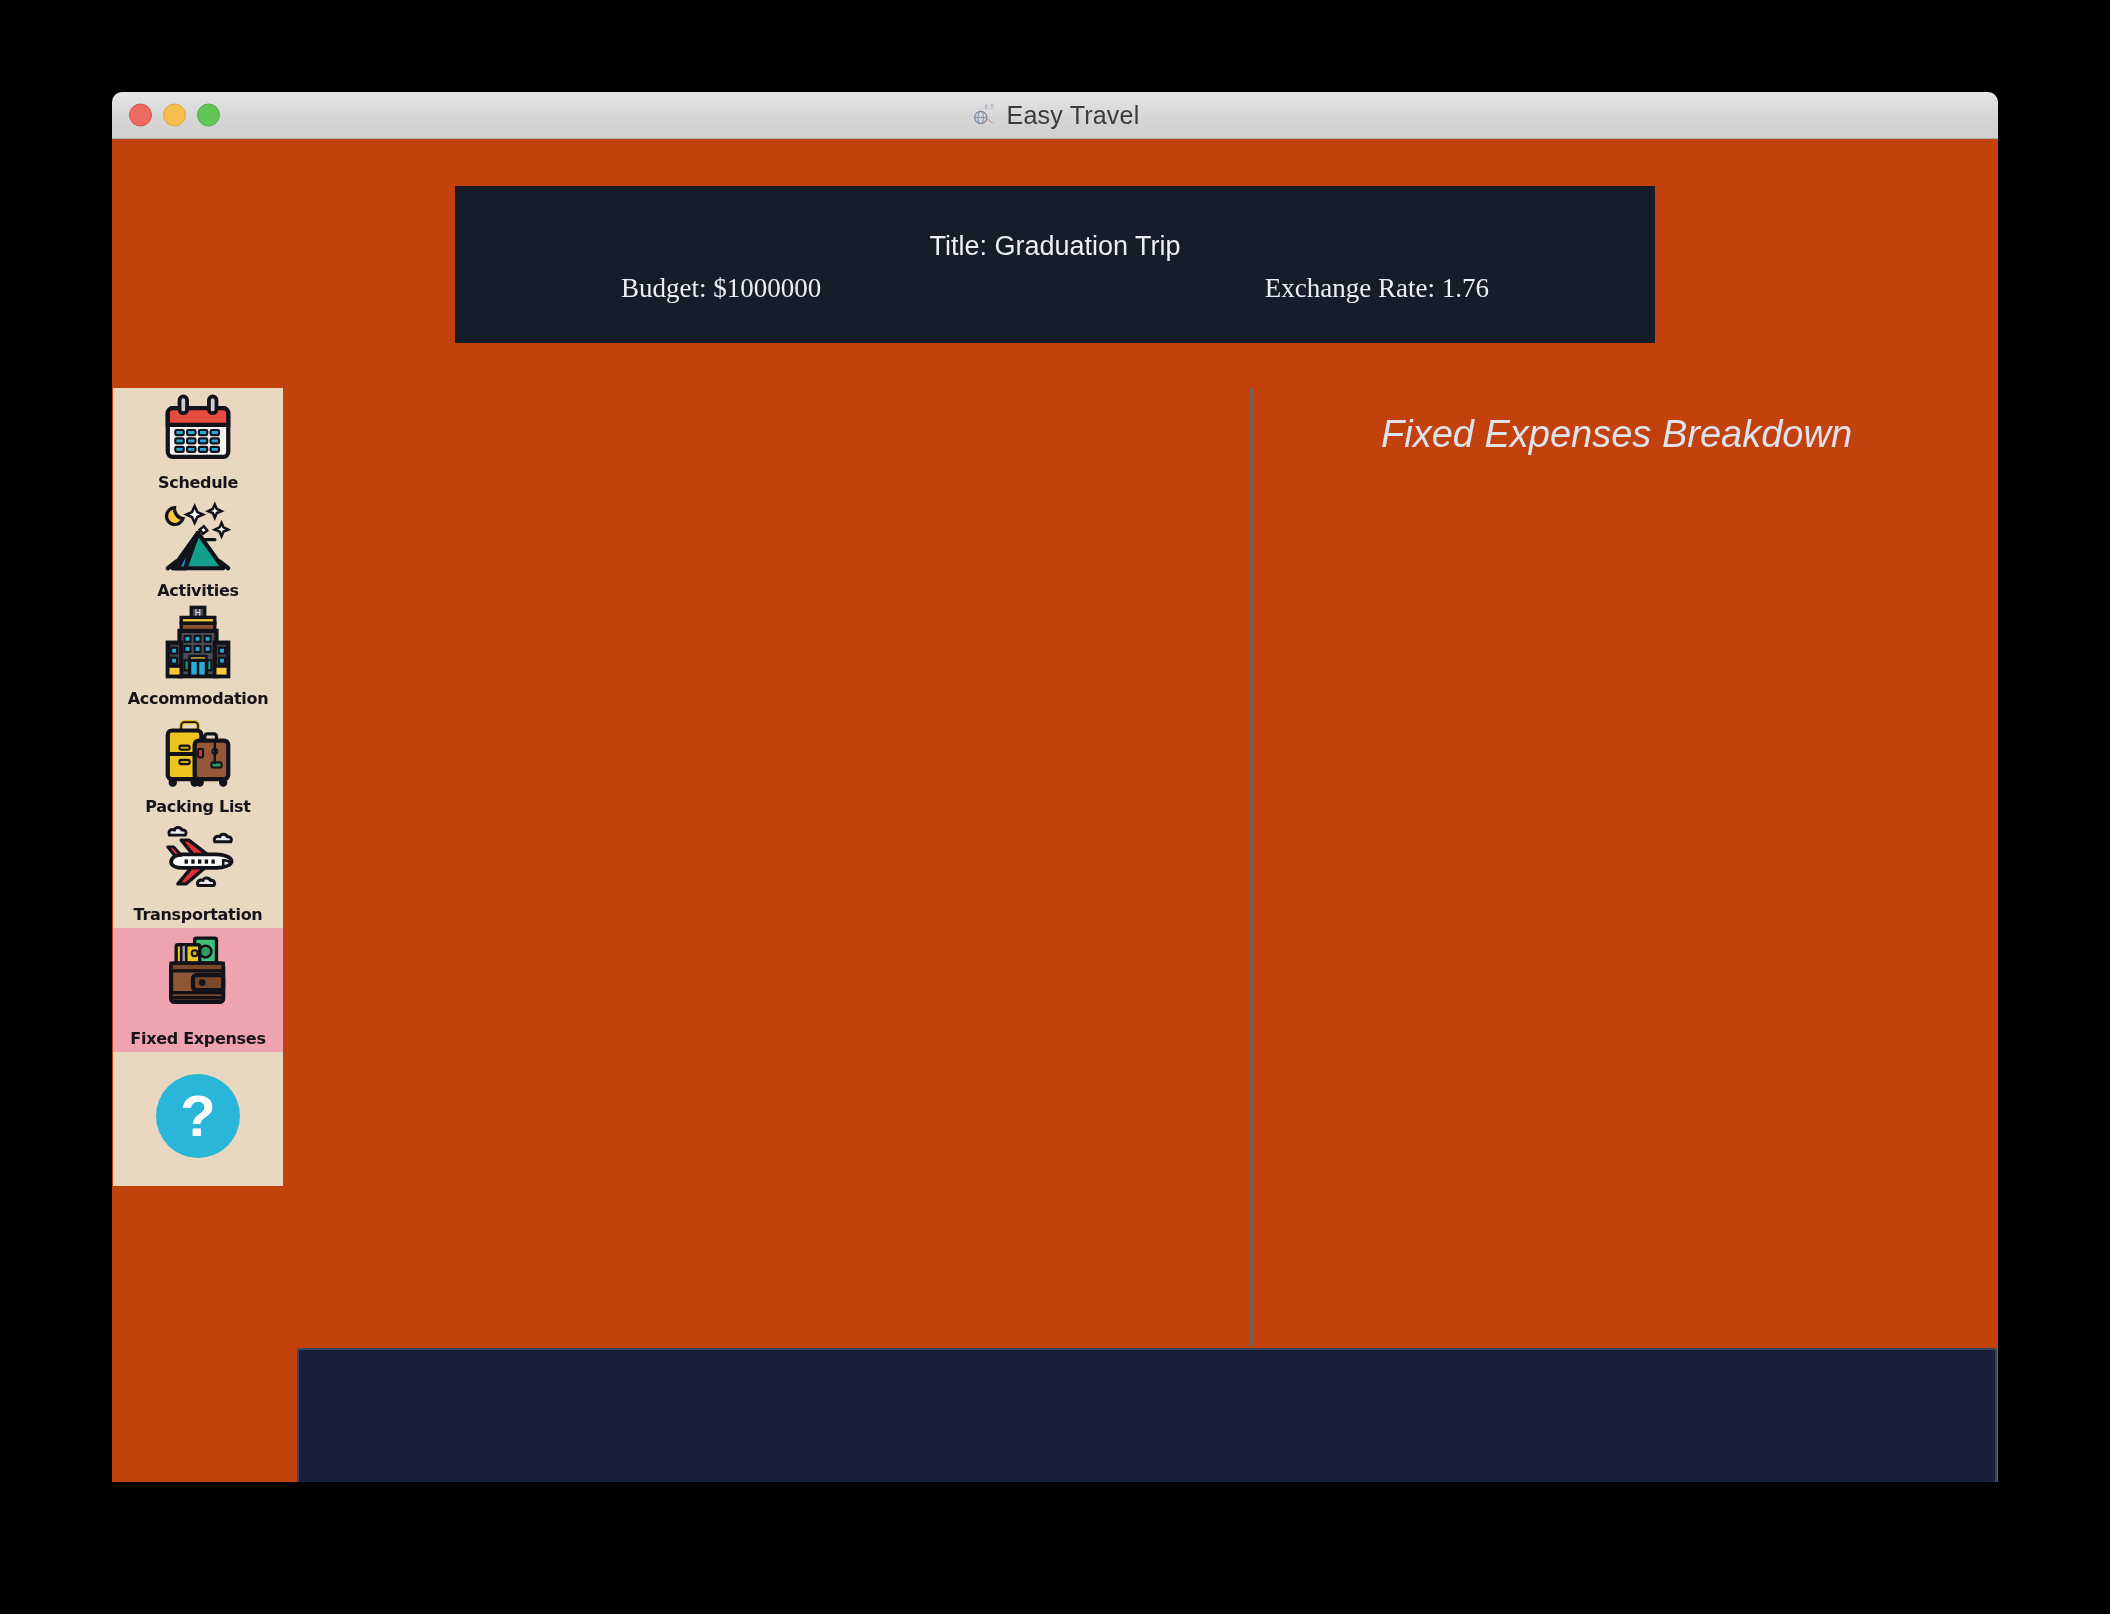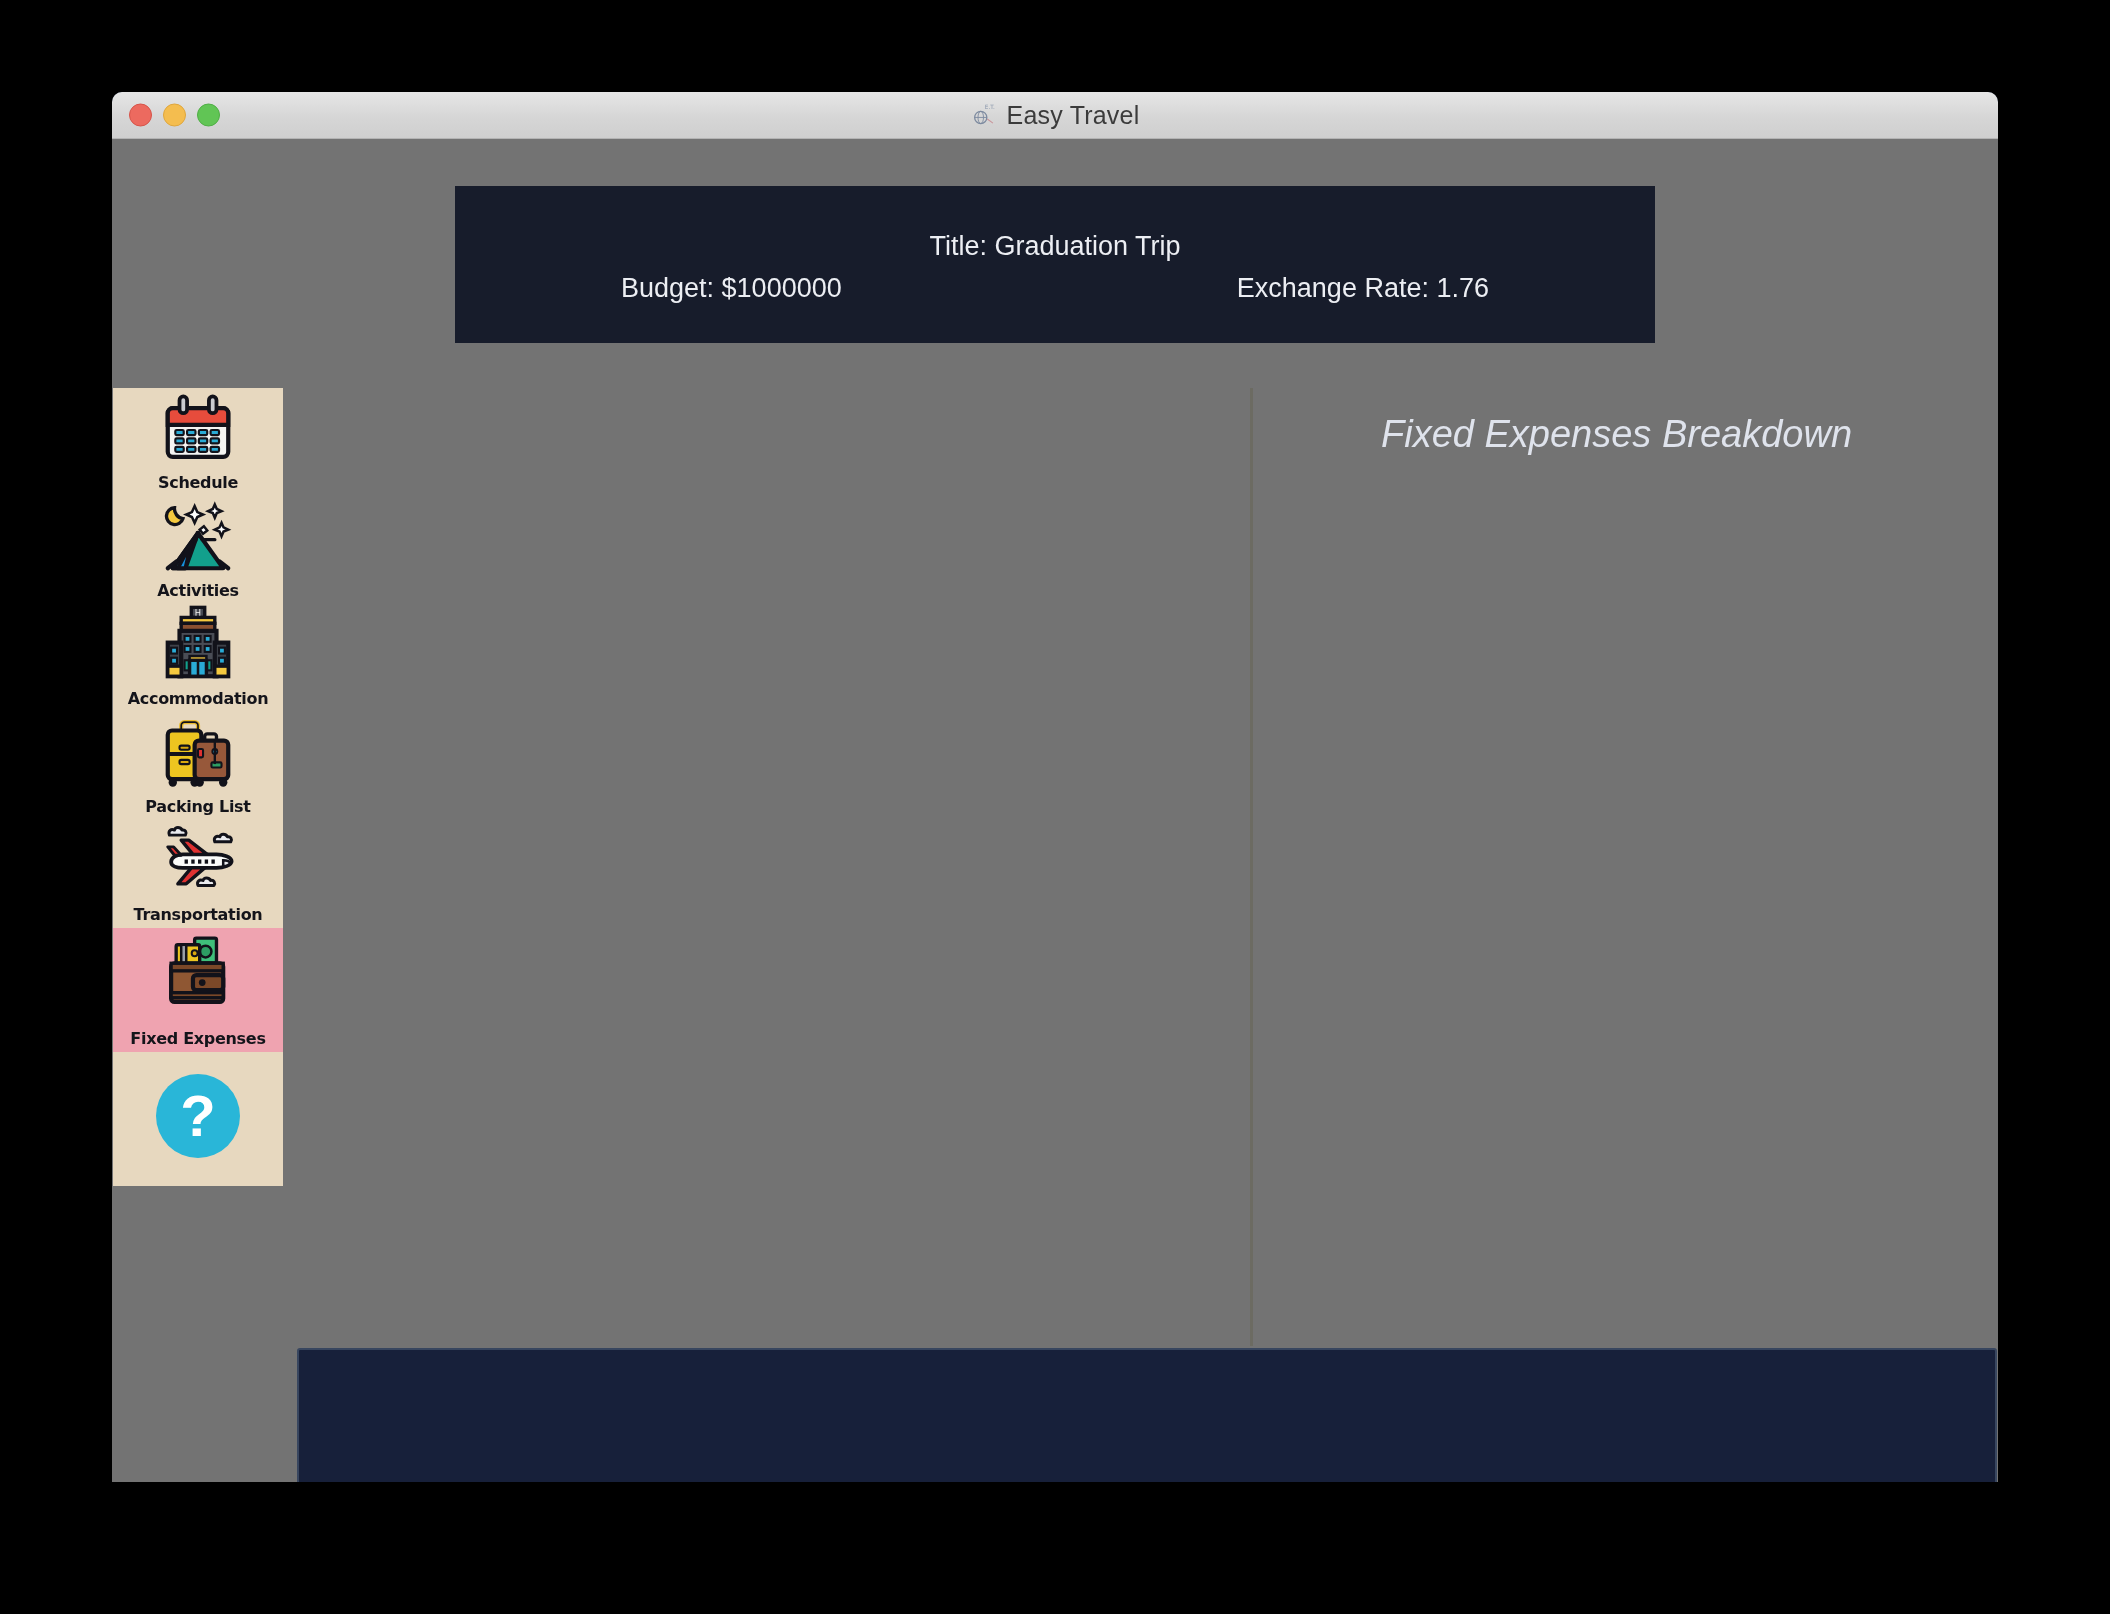--- a/index.html
+++ b/index.html
@@ -77,21 +77,21 @@
     font-size: 25px;
     color: #3b3b3b;
     letter-spacing: 0.2px;
   }
 
   
   .win-body {
     position: relative;
     width: 100%;
     height: calc(100% - 47px);
-    background: #737373;
+    background: #c2410c;
   }
 
   
   .info-panel {
     position: absolute;
     left: 343px;
     top: 47px;
     width: 1200px;
     height: 157px;
     background: #171c2b;
@@ -107,20 +107,21 @@
     font-size: 27px;
     line-height: 42px;
     color: #eceef3;
     white-space: nowrap;
   }
   .info-row-split {
     display: flex;
     width: 868px;
     justify-content: space-between;
     line-height: 42px;
+    font-family: Liberation Serif, serif;
   }
 
   
   .sidebar {
     position: absolute;
     left: 1px;
     top: 249px;
     width: 170px;
     background: #e7d8bf;
     display: flex;

